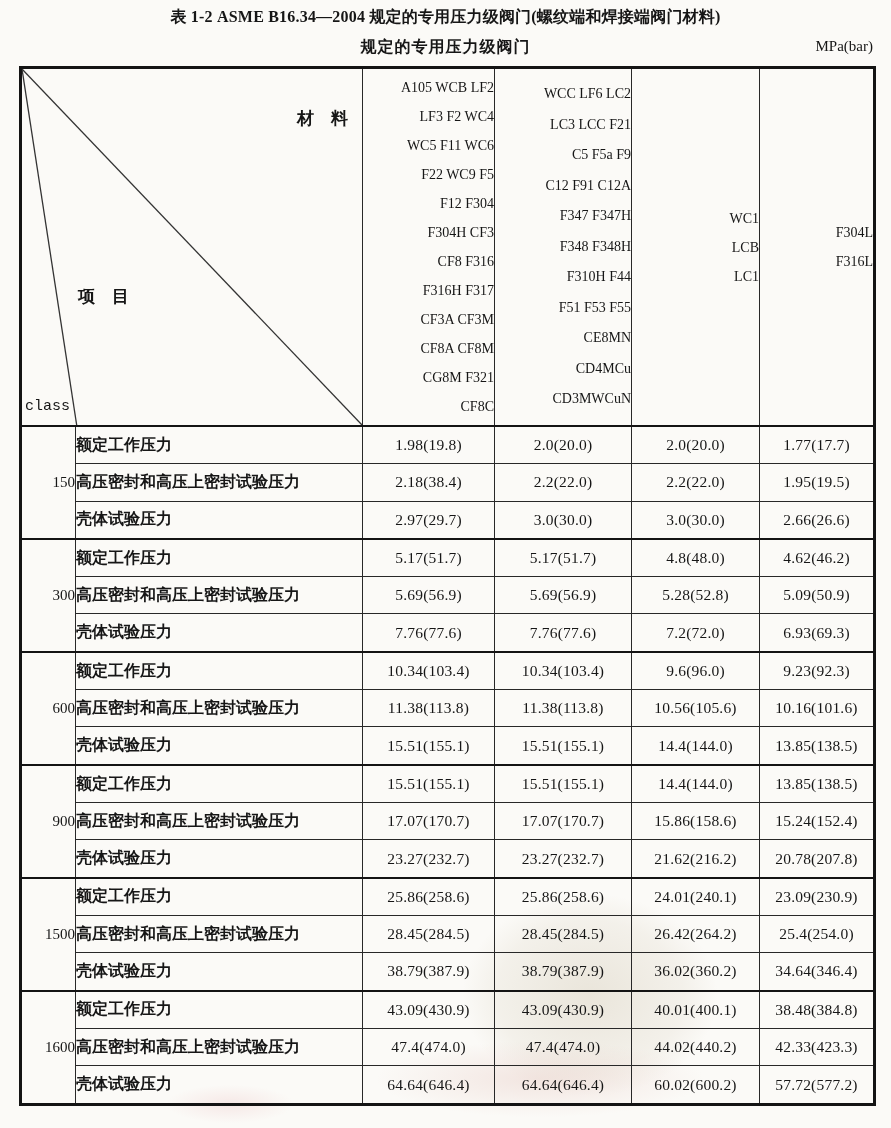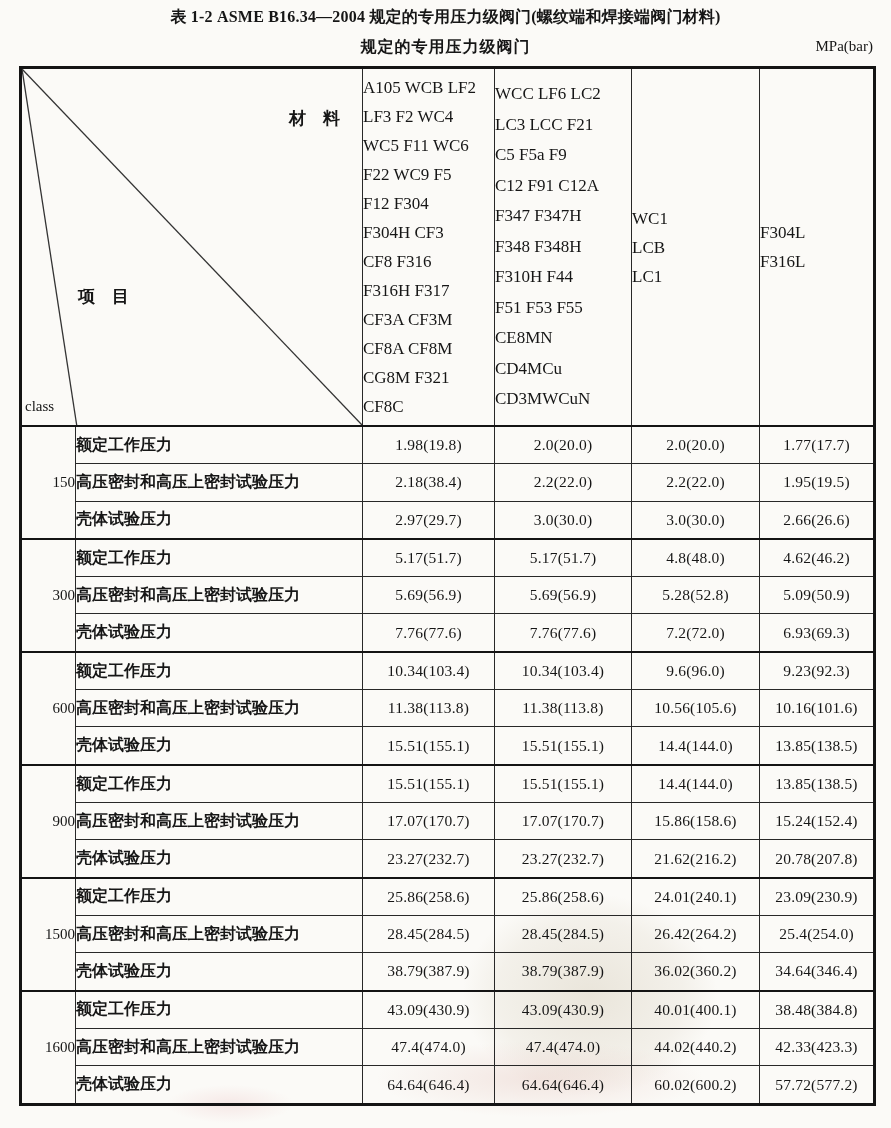--- a/index.html
+++ b/index.html
@@ -38,34 +38,34 @@
     border:3px solid #141414;
   }
   table.main td{border:1.4px solid #282828;padding:0;}
   thead td{border-bottom:2.4px solid #141414;height:356px;vertical-align:middle;}
   tbody.grp tr.first td{border-top:2.4px solid #141414;}
 
   
   .corner-cell{position:relative;}
   .corner-cell svg{position:absolute;left:0;top:0;width:100%;height:100%;display:block;}
   .lbl-materials{
-    position:absolute;top:38px;right:22px;
+    position:absolute;top:38px;right:14px;
     font-family:"Liberation Sans","DejaVu Sans",sans-serif;font-weight:600;font-size:17px;
   }
   .lbl-item{
     position:absolute;top:216px;left:56px;
     font-family:"Liberation Sans","DejaVu Sans",sans-serif;font-weight:600;font-size:17px;
   }
   .lbl-class{
     position:absolute;bottom:10px;left:3px;
-    font-family:Liberation Serif, serif;font-size:15px;
-  }
-
-  
-  .mat-cell{text-align:left;font-family:"Liberation Serif","DejaVu Serif",serif;font-size:17px;}
+    font-family:Liberation Mono, monospace;font-size:15px;
+  }
+
+  
+  .mat-cell{text-align:right;font-family:"Liberation Serif","DejaVu Serif",serif;font-size:14px;}
   .mat-cell .ln{white-space:nowrap;}
   .mc0 .ln{line-height:29px;}
   .mc1 .ln{line-height:30.5px;}
   .mc2 .ln{line-height:29px;}
   .mc3 .ln{line-height:29px;}
 
   
   .class-cell{
     text-align:right;vertical-align:middle;
     font-family:"Liberation Serif","DejaVu Serif",serif;font-size:15px;

